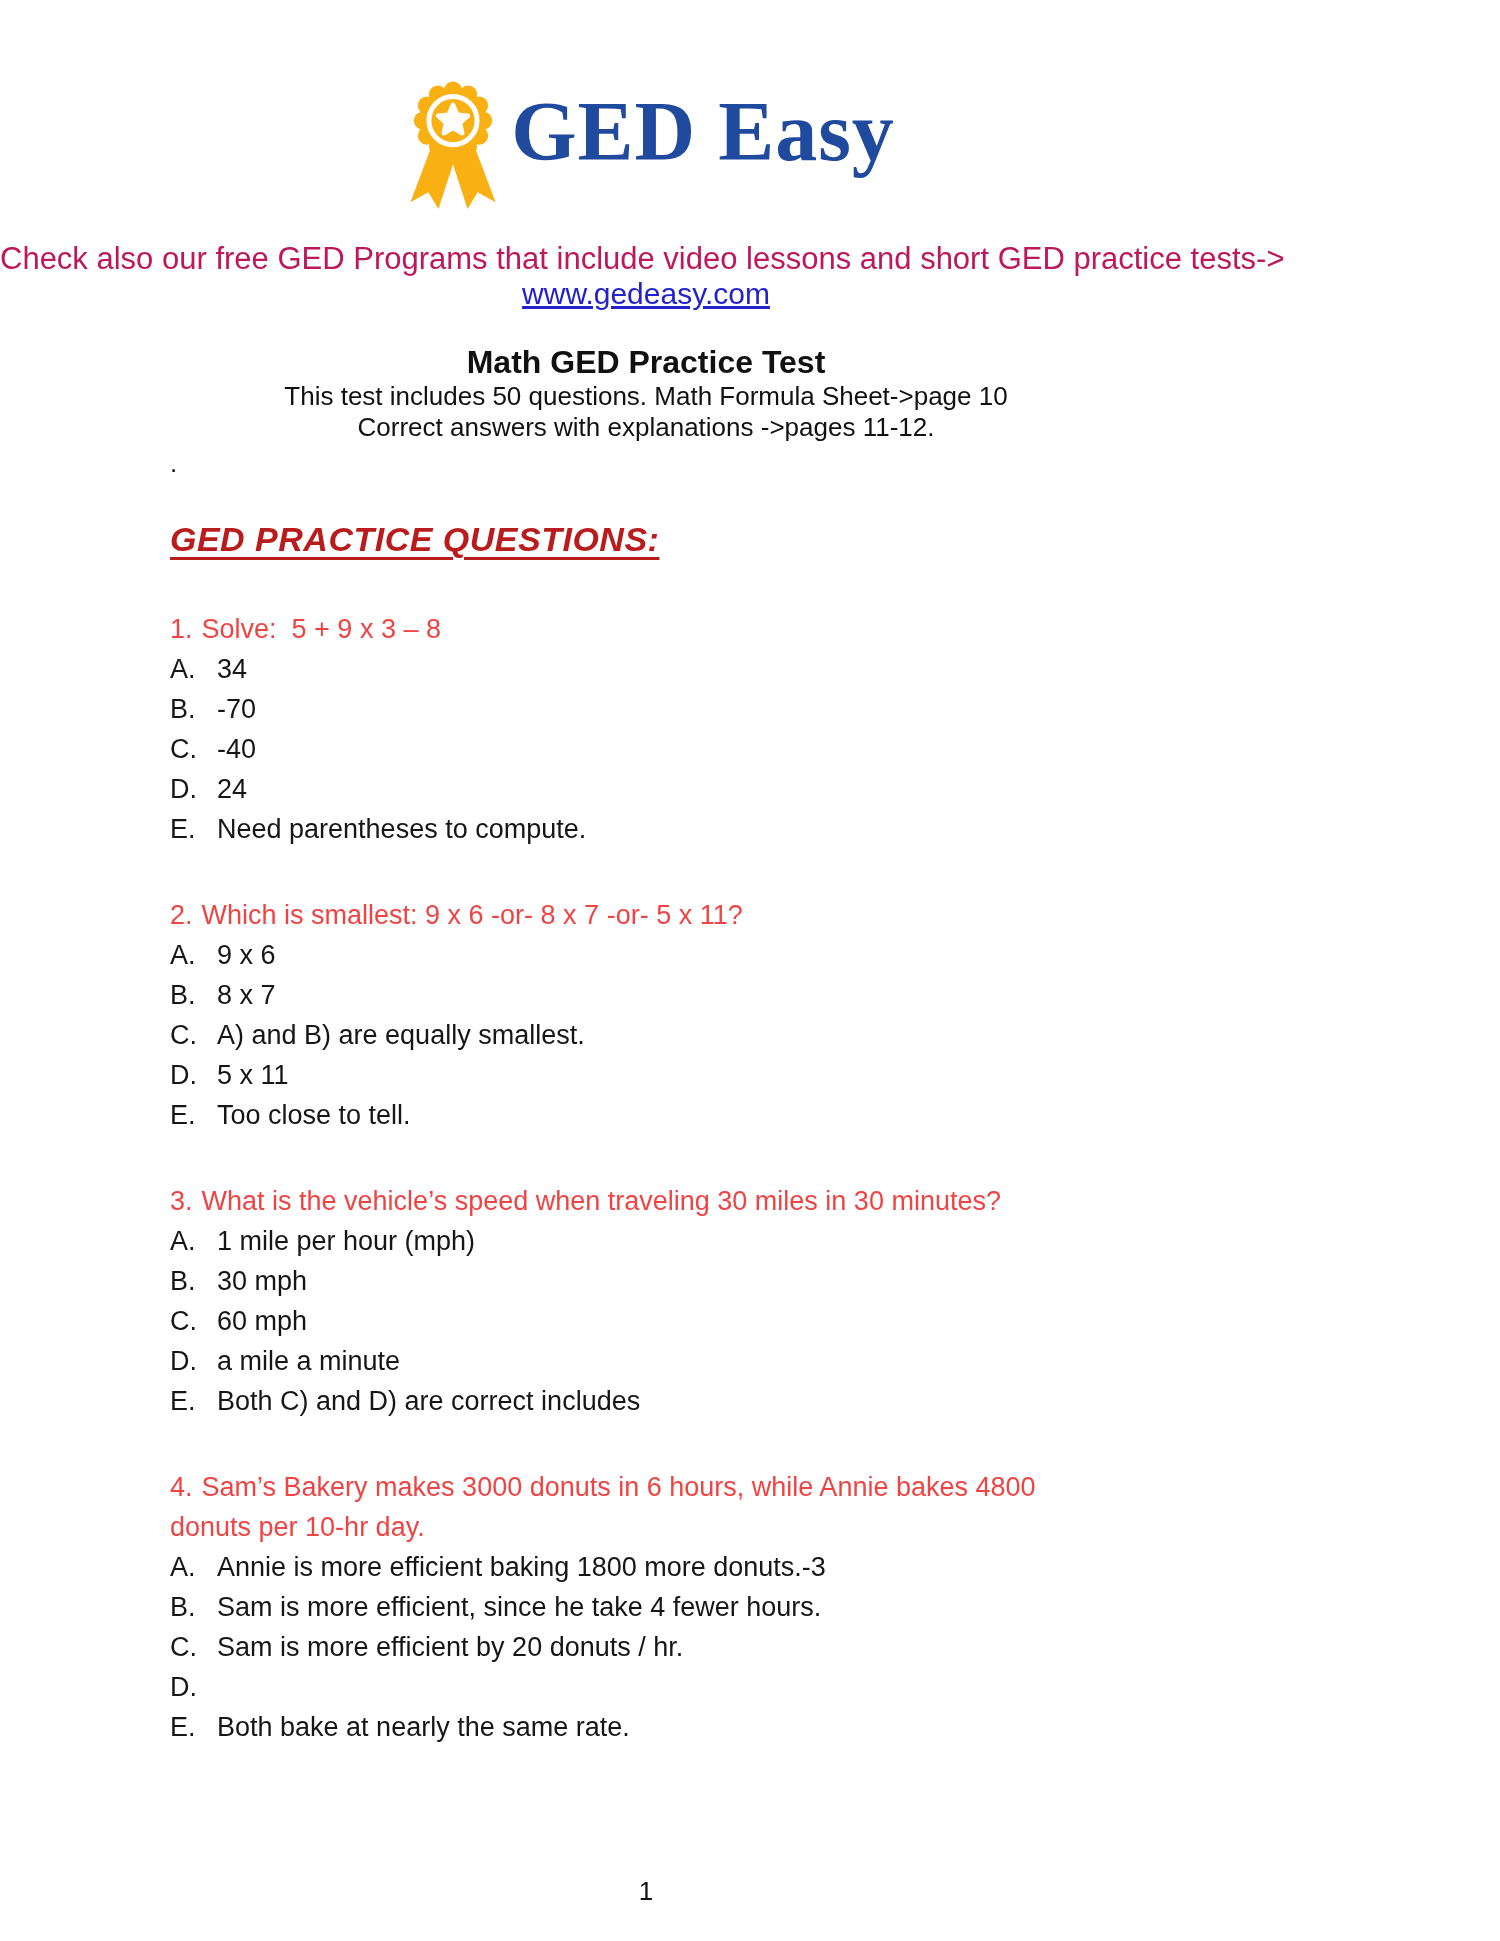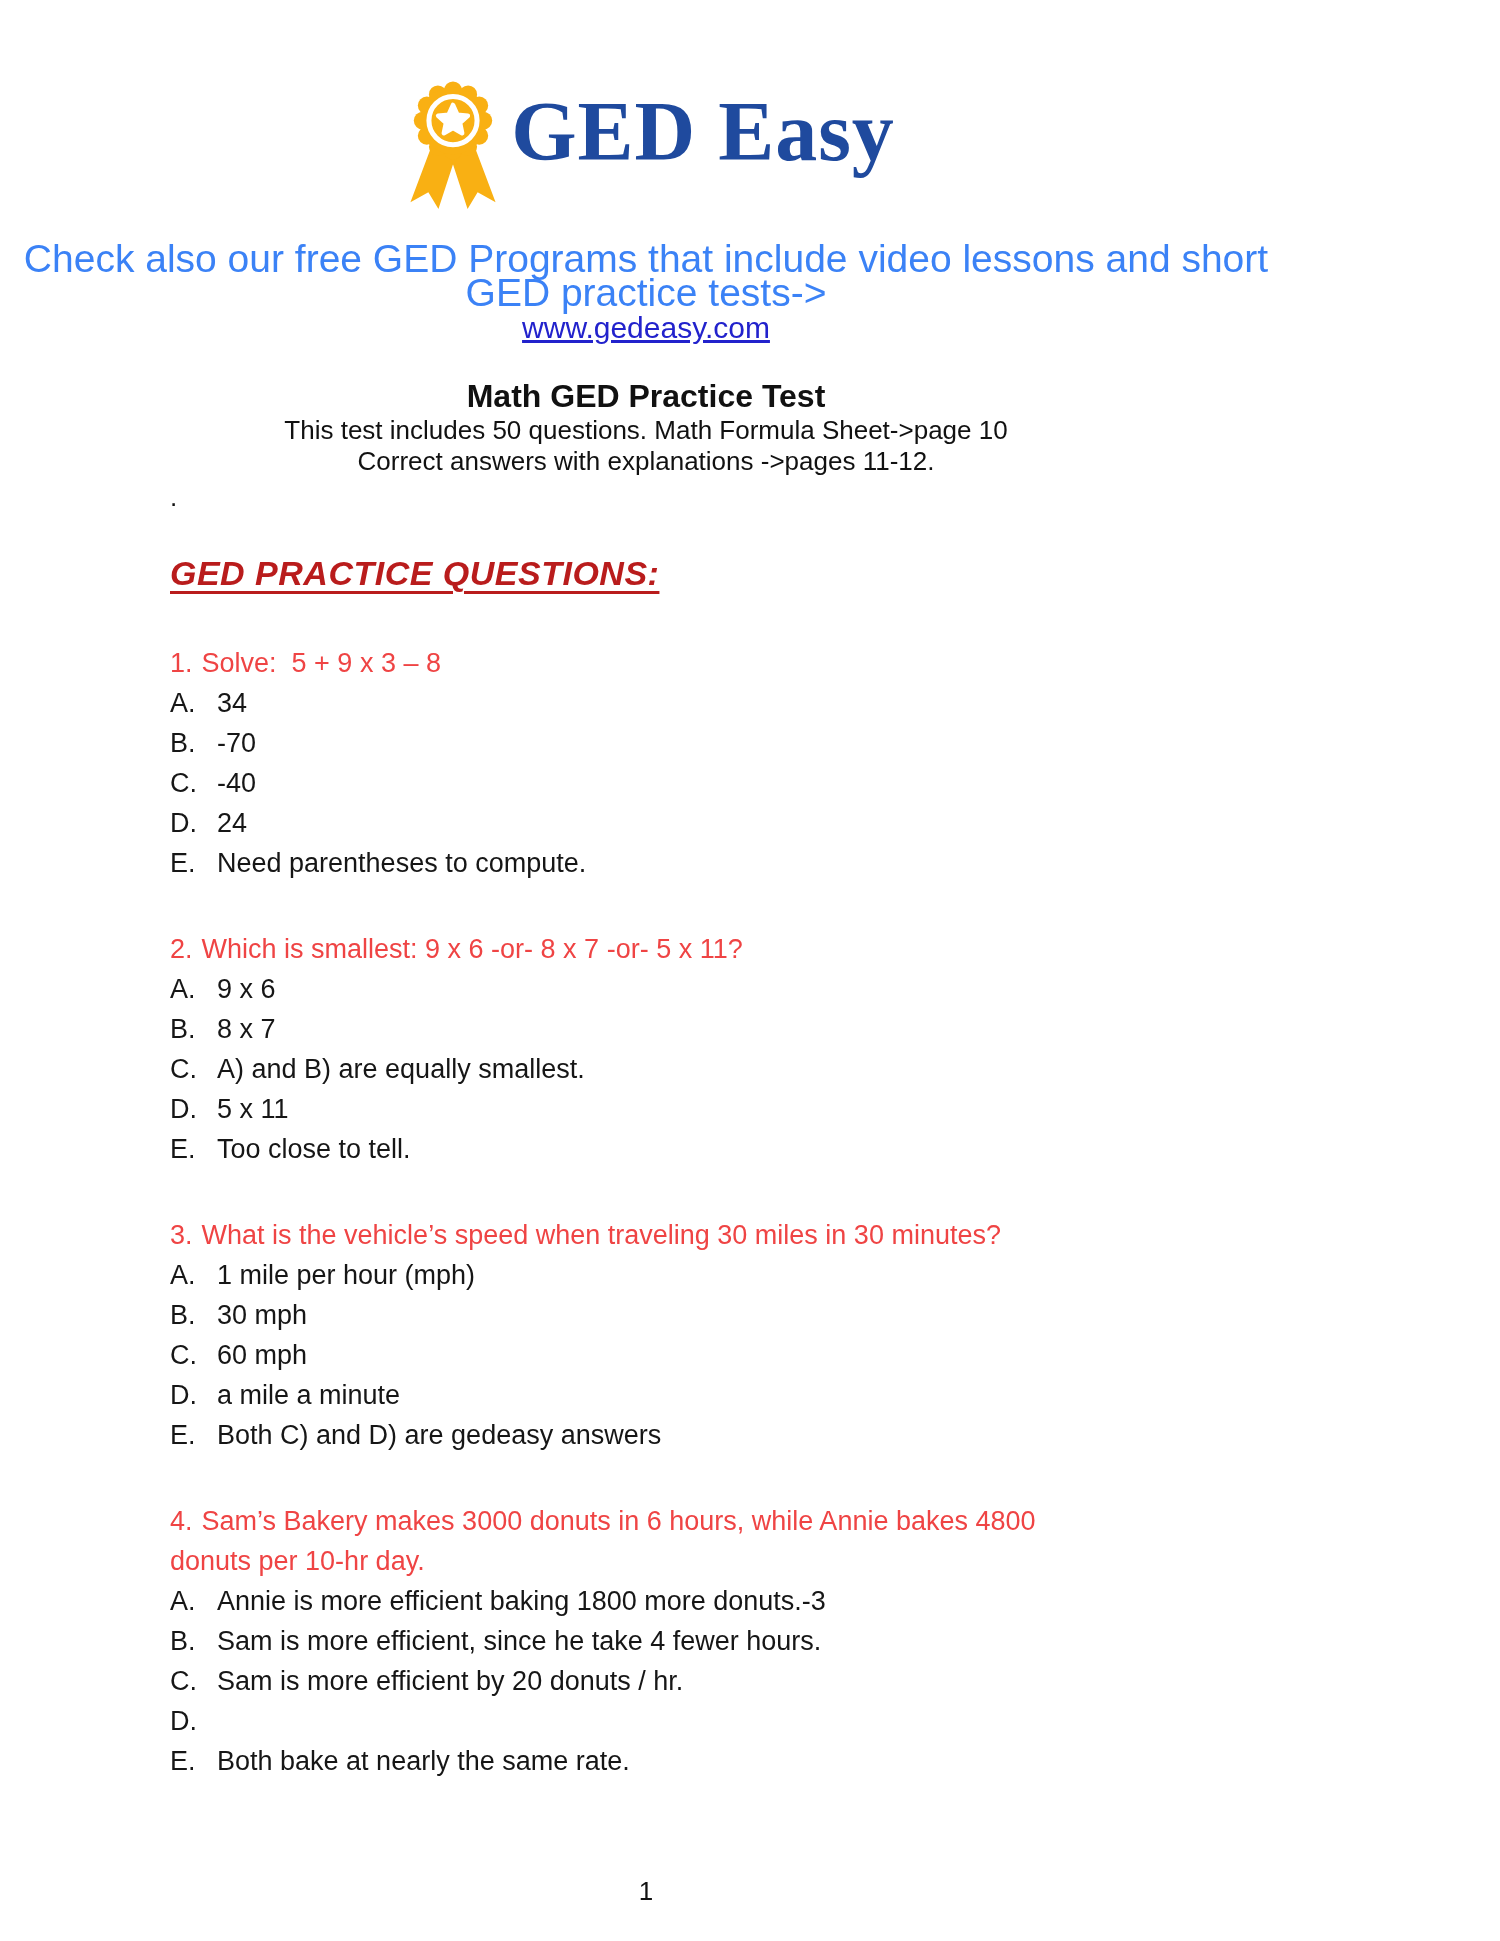--- a/index.html
+++ b/index.html
@@ -31,23 +31,23 @@
     line-height:1;
     margin-top:20px;
     margin-left:2px;
     color:#1f4a9e;
     letter-spacing:1px;
   }
 
   
   .tagline {
     margin-top:26px;
-    text-align:center;
-    color:#3b82f6;
-    font-size:39px;
+    text-align:left;
+    color:#be185d;
+    font-size:31px;
     line-height:34px;
   }
   .link-row { text-align:center; margin-top:0; line-height:36px; }
   .site-link {
     color:#2222cc;
     font-size:30px;
     text-decoration:underline;
     cursor:pointer;
   }
   .title {
@@ -227,21 +227,21 @@
       <div class="option">
           <span class="opt-letter">C.</span>
           <span class="opt-text">60 mph</span>
         </div>
       <div class="option">
           <span class="opt-letter">D.</span>
           <span class="opt-text">a mile a minute</span>
         </div>
       <div class="option">
           <span class="opt-letter">E.</span>
-          <span class="opt-text">Both C) and D) are gedeasy answers</span>
+          <span class="opt-text">Both C) and D) are correct includes</span>
         </div>
     </section>
 
     
     <section class="question">
       <p class="q-prompt"><span class="q-num">4.</span><span class="q-text">Sam’s Bakery makes 3000 donuts in 6 hours, while Annie bakes 4800 donuts per 10-hr day.</span></p>
       <div class="option">
           <span class="opt-letter">A.</span>
           <span class="opt-text">Annie is more efficient baking 1800 more donuts.-3</span>
         </div>

